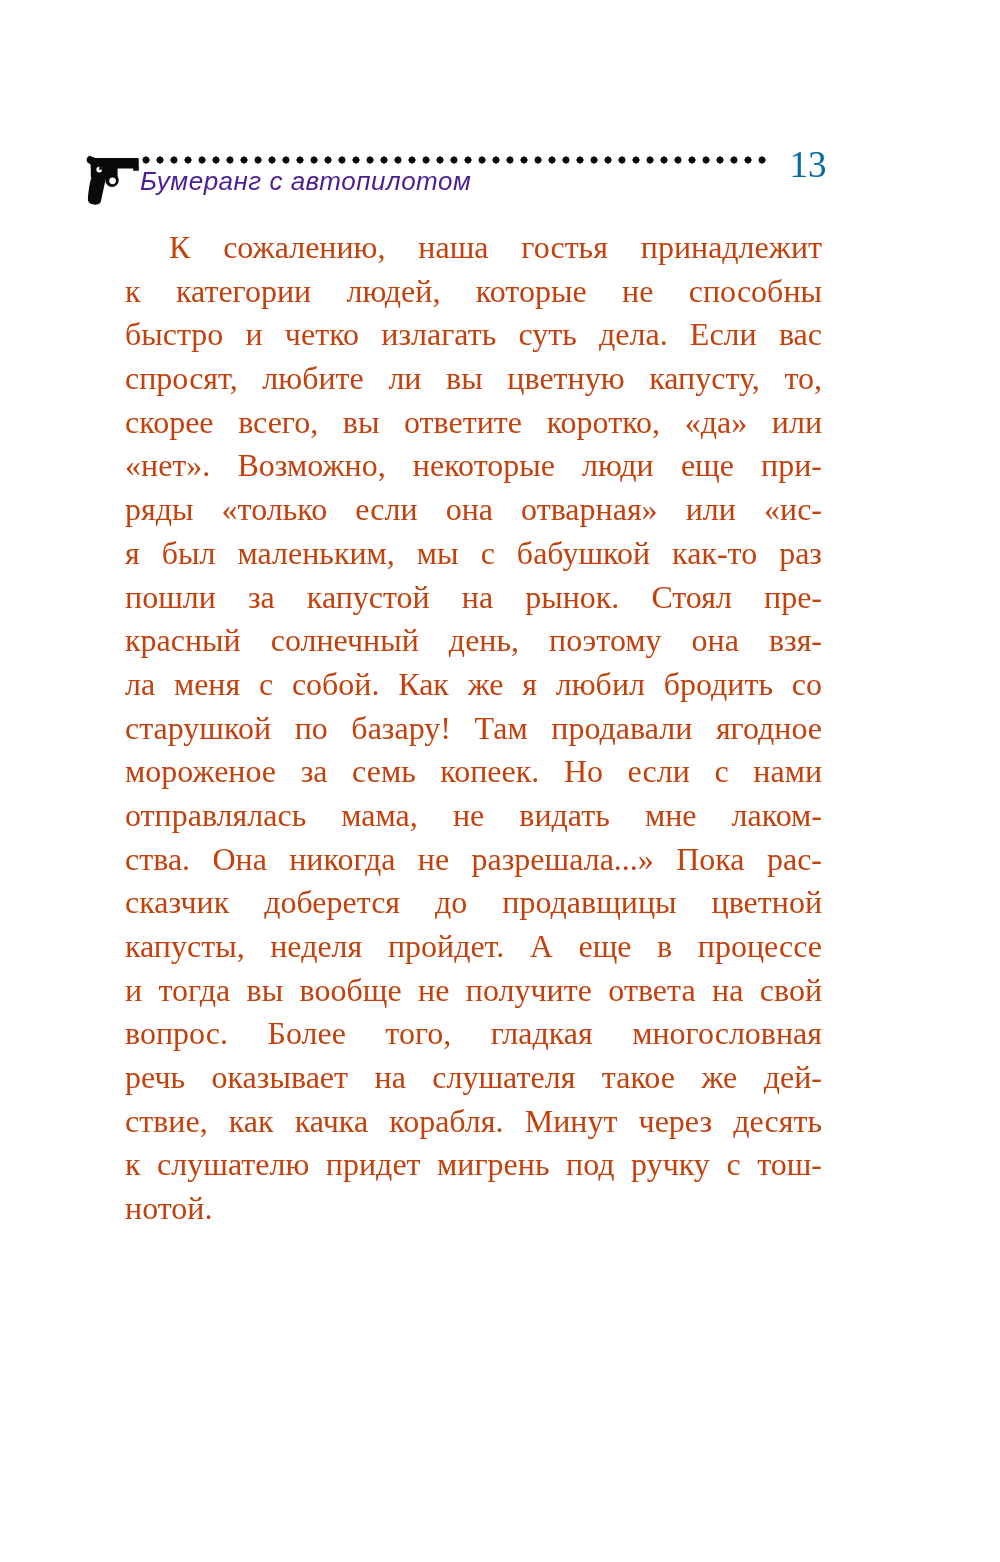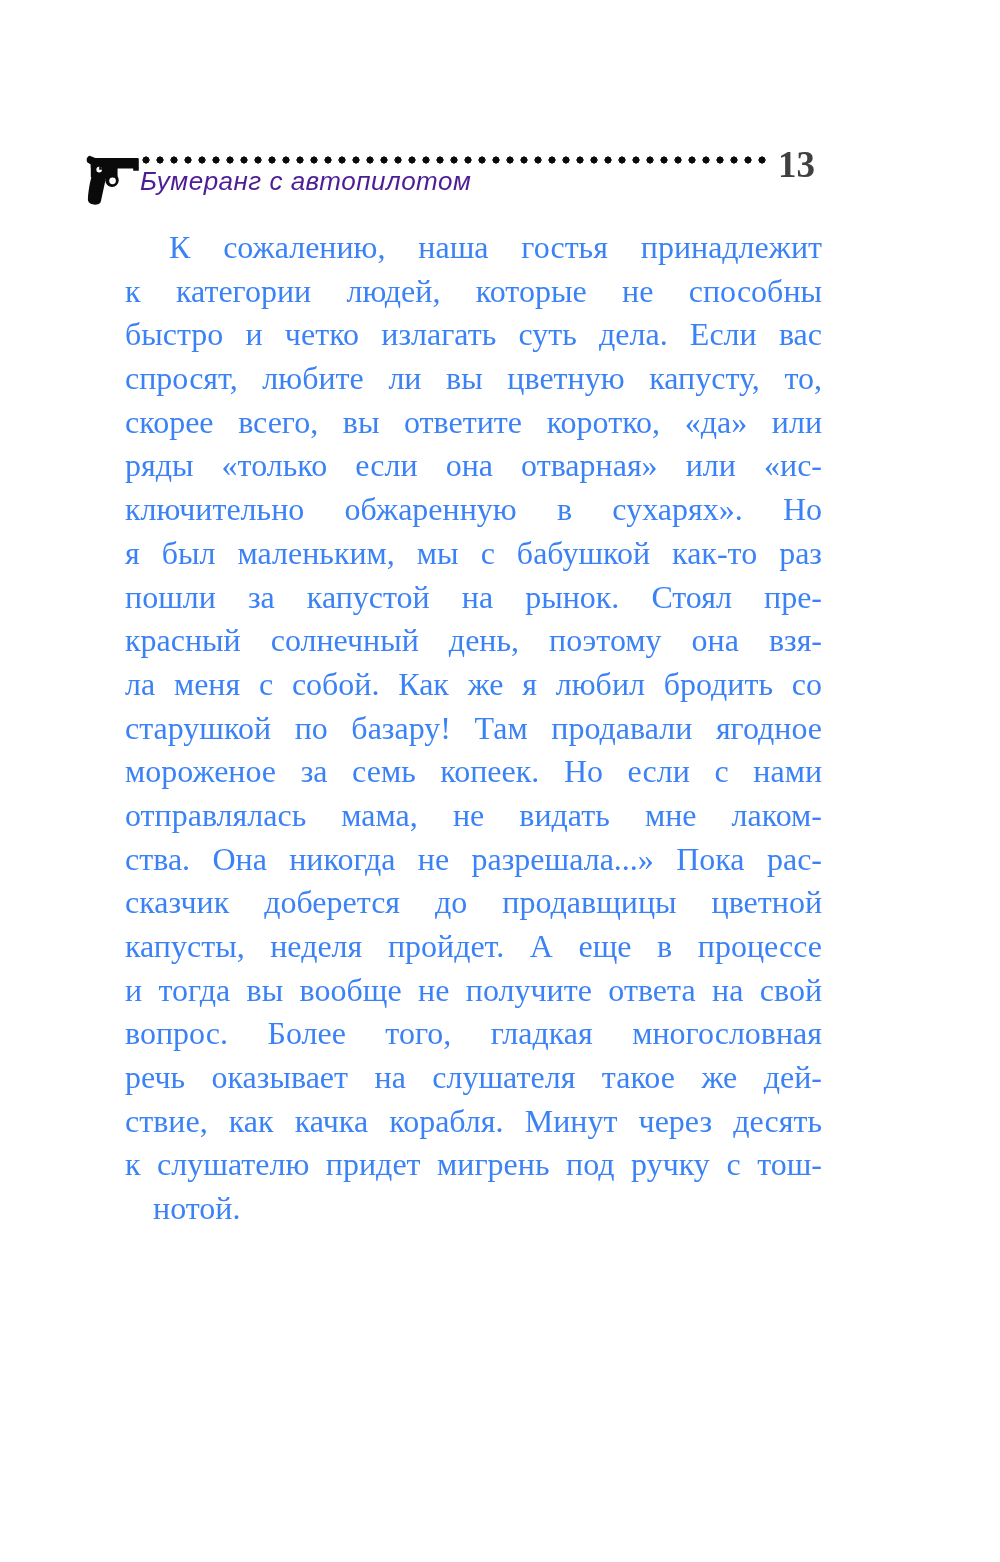--- a/index.html
+++ b/index.html
@@ -33,25 +33,25 @@
     background-image: radial-gradient(circle 3.6px at 7px 5px, #0a0a0a 97%, rgba(0,0,0,0) 100%);
     background-size: 14px 10px;
     background-repeat: repeat-x;
   }
   .pagenum {
     position: absolute;
     left: 778px;
     top: 143px;
     width: 60px;
     font-family: "Liberation Serif", "DejaVu Serif", serif;
-    font-weight: bold;
+    font-weight: normal;
     font-size: 37px;
     line-height: 44px;
-    text-align: left;
-    color: #404040;
+    text-align: center;
+    color: #0369a1;
   }
   .running-title {
     position: absolute;
     left: 140px;
     top: 166px;
     font-family: "Liberation Sans", "DejaVu Sans", sans-serif;
     font-style: italic;
     font-size: 26px;
     letter-spacing: 0.5px;
     color: #4c1d95;
@@ -59,31 +59,31 @@
   }
   
   .body-text {
     position: absolute;
     left: 125px;
     top: 226px;
     width: 697px;
     font-family: "Liberation Serif", "DejaVu Serif", serif;
     font-size: 32px;
     line-height: 43.7px;
-    color: #3b82f6;
+    color: #c2410c;
   }
   .line {
     text-align: justify;
     text-align-last: justify;
     white-space: normal;
     height: 43.7px;
     overflow: visible;
   }
   .line.indent { text-indent: 44px; }
-  .line.last   { text-align-last: left; margin-left: 28px; }
+  .line.last   { text-align-last: left; }
 </style>
 </head>
 <body>
 
 <div class="page">
 
   <div>
     <span class="gun">
       <svg viewBox="0 0 100 104" xmlns="http://www.w3.org/2000/svg" aria-hidden="true">
 
@@ -108,22 +108,22 @@
     <div class="pagenum">13</div>
     <div class="running-title">Бумеранг с автопилотом</div>
   </div>
 
   <div class="body-text" id="body-lines">
       <div class="line indent">К сожалению, наша гостья принадлежит</div>
       <div class="line">к категории людей, которые не способны</div>
       <div class="line">быстро и четко излагать суть дела. Если вас</div>
       <div class="line">спросят, любите ли вы цветную капусту, то,</div>
       <div class="line">скорее всего, вы ответите коротко, «да» или</div>
+      <div class="line">«нет». Возможно, некоторые люди еще при-</div>
       <div class="line">ряды «только если она отварная» или «ис-</div>
-      <div class="line">ключительно обжаренную в сухарях». Но</div>
       <div class="line">я был маленьким, мы с бабушкой как-то раз</div>
       <div class="line">пошли за капустой на рынок. Стоял пре-</div>
       <div class="line">красный солнечный день, поэтому она взя-</div>
       <div class="line">ла меня с собой. Как же я любил бродить со</div>
       <div class="line">старушкой по базару! Там продавали ягодное</div>
       <div class="line">мороженое за семь копеек. Но если с нами</div>
       <div class="line">отправлялась мама, не видать мне лаком-</div>
       <div class="line">ства. Она никогда не разрешала...» Пока рас-</div>
       <div class="line">сказчик доберется до продавщицы цветной</div>
       <div class="line">капусты, неделя пройдет. А еще в процессе</div>

